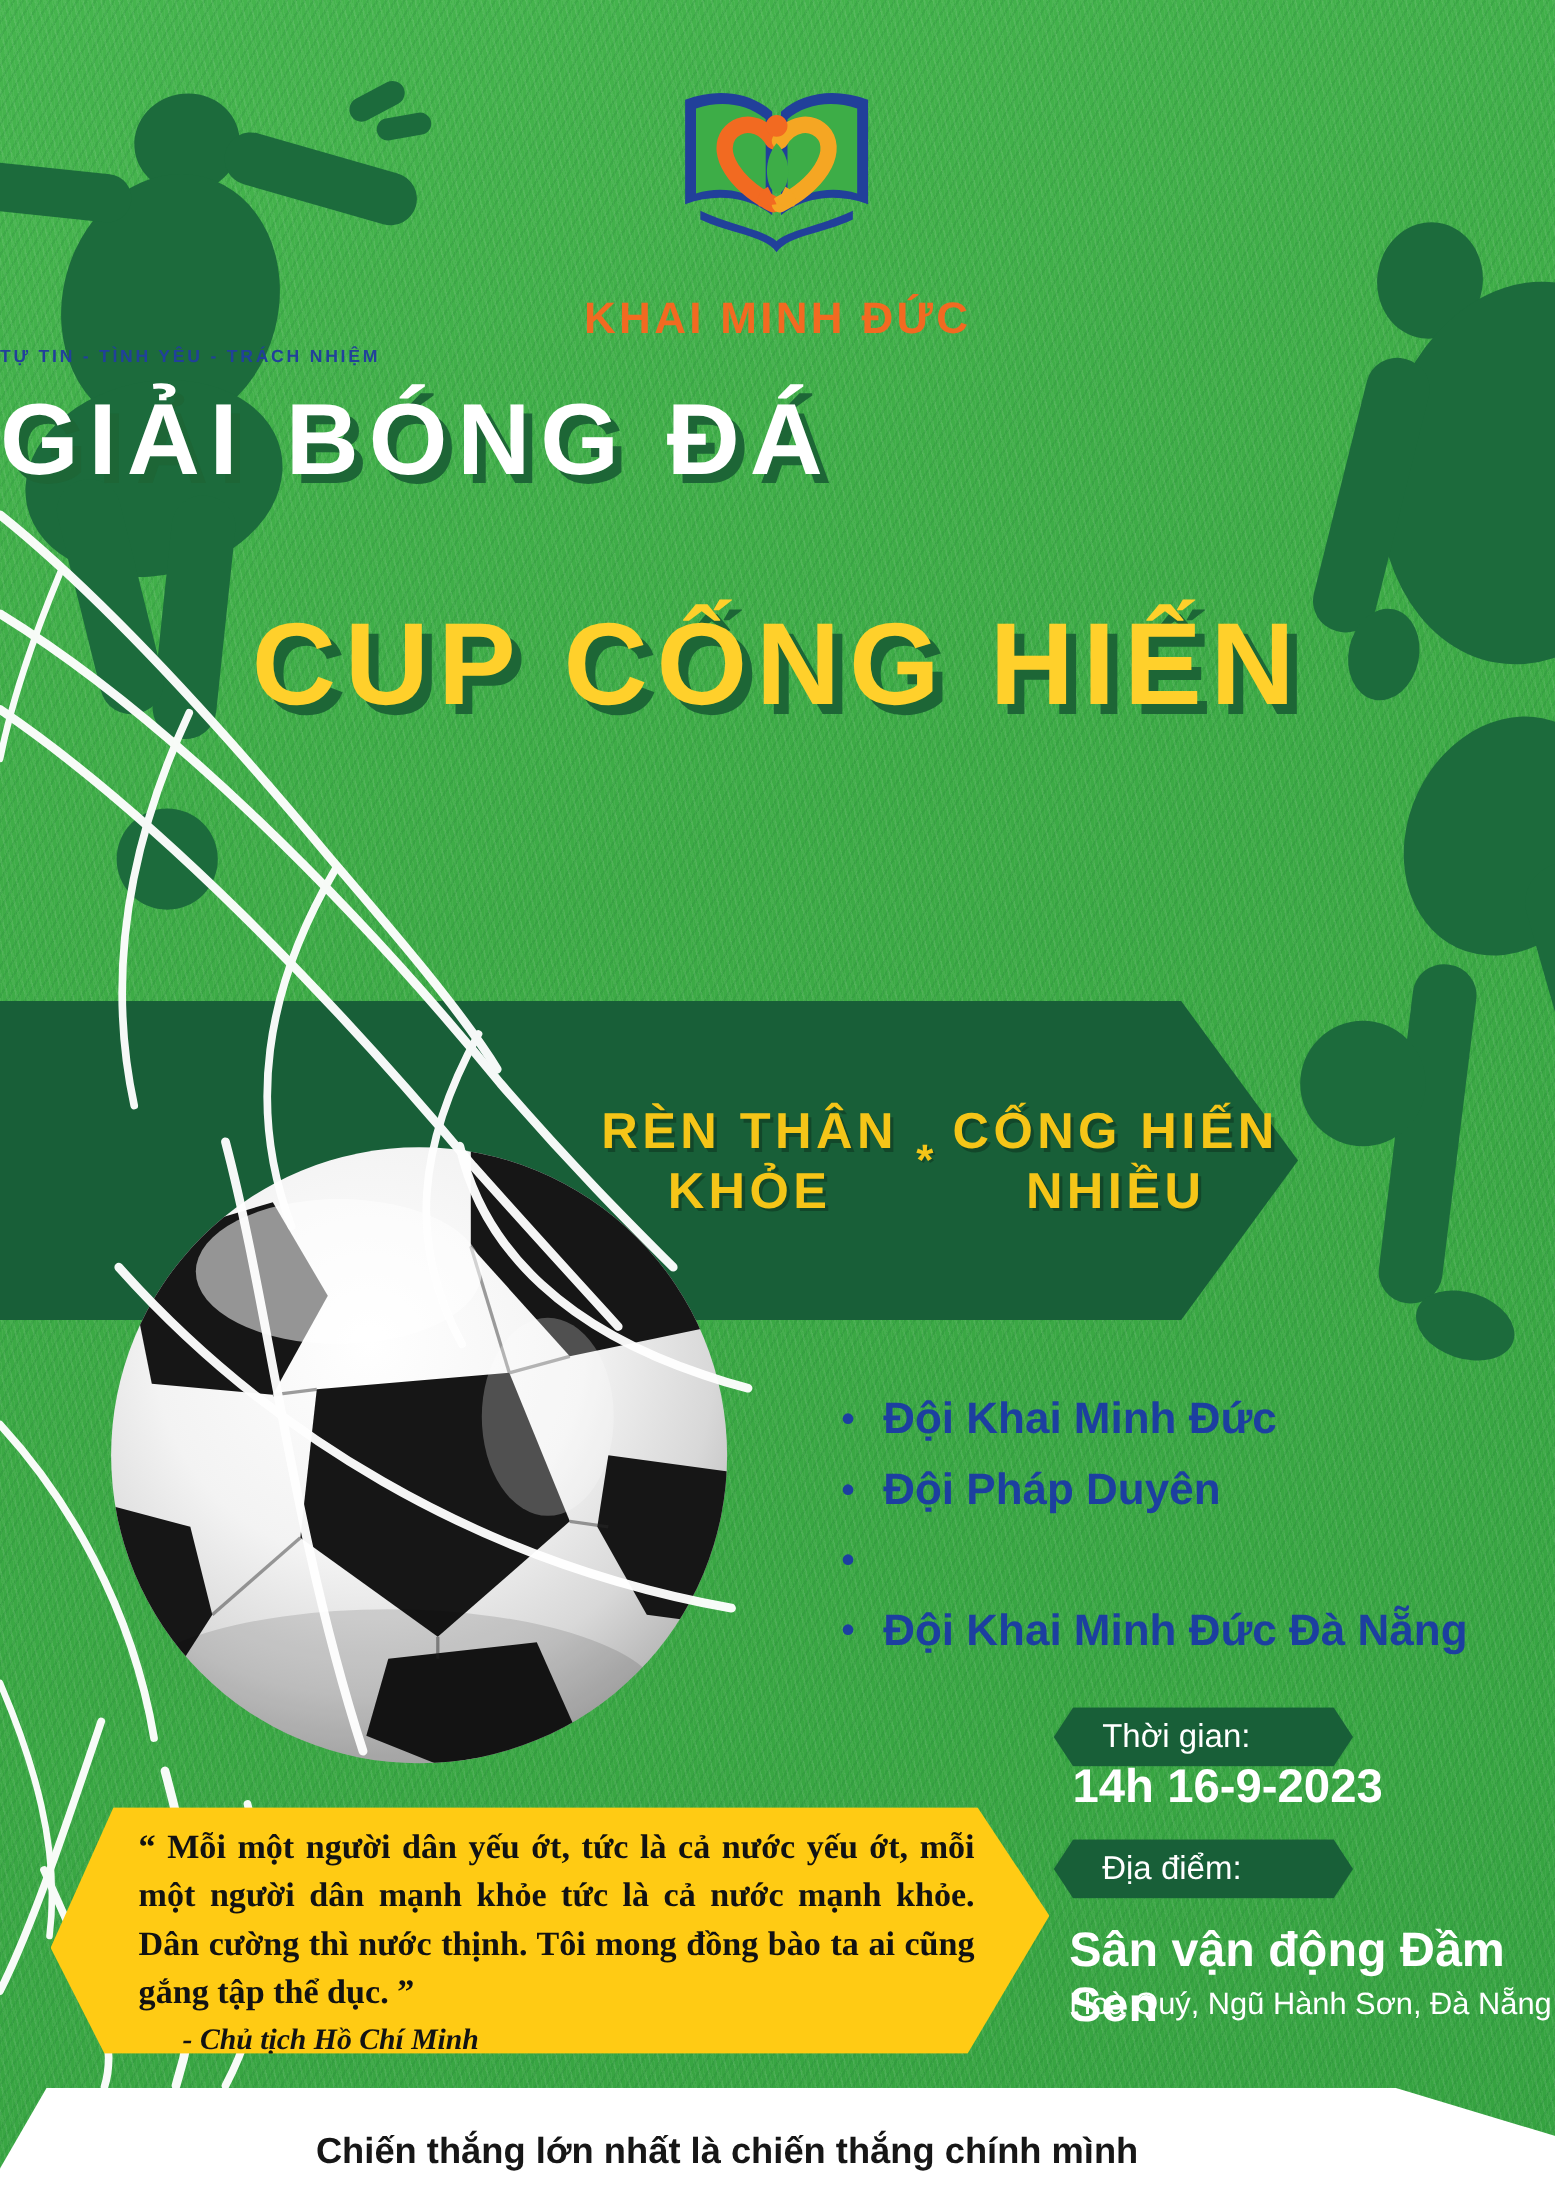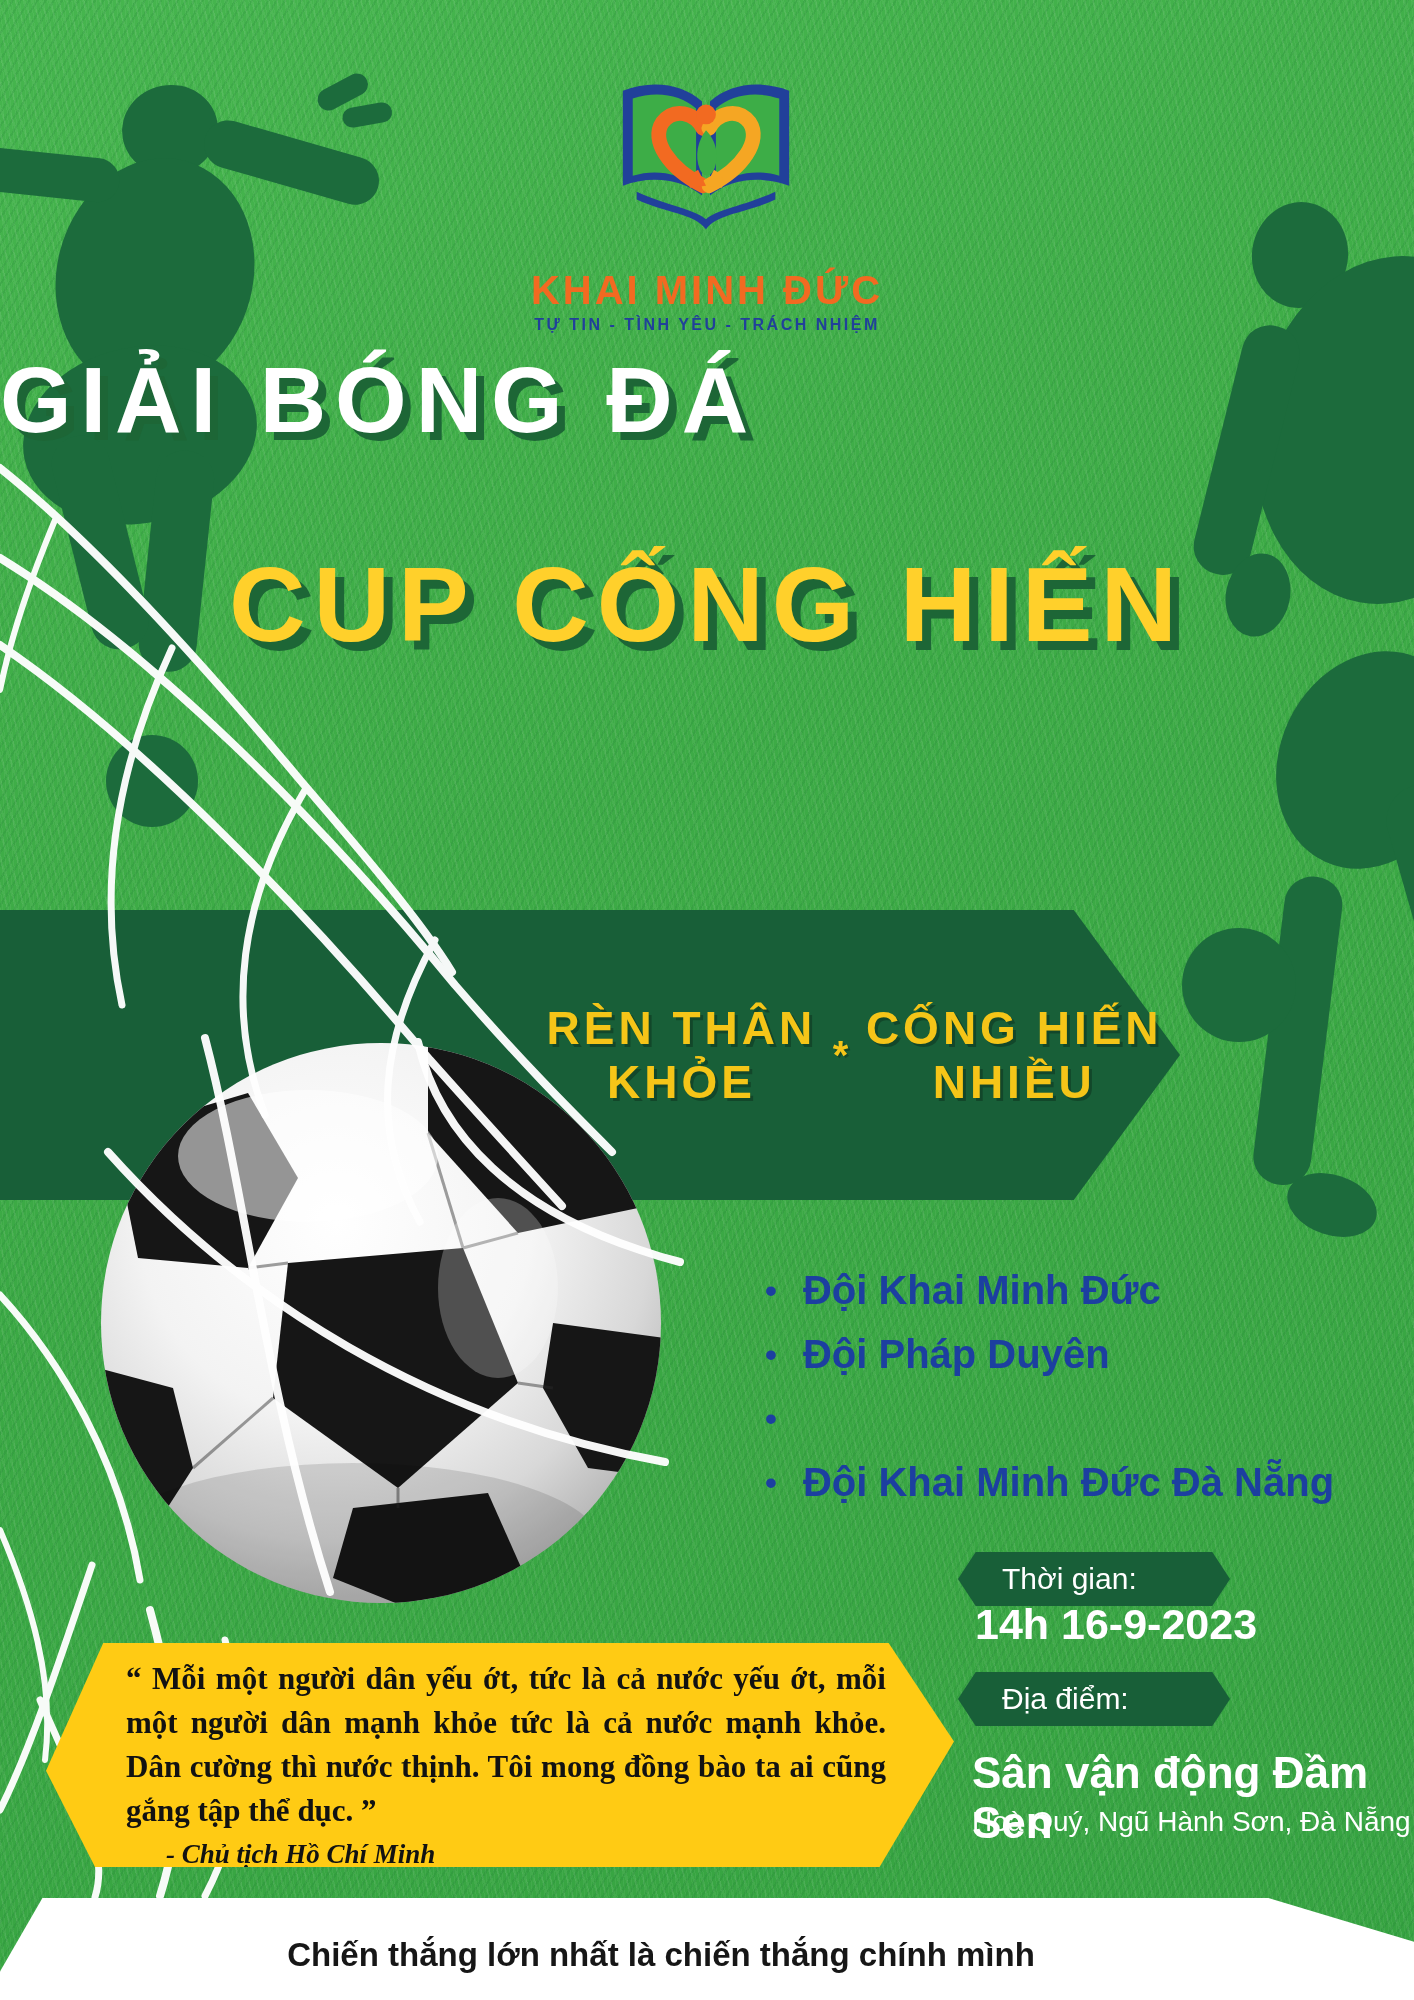--- a/index.html
+++ b/index.html
@@ -11,21 +11,21 @@
       repeating-linear-gradient(-58deg, rgba(16,100,44,.12) 0 2px, rgba(0,0,0,0) 2px 7px),
       repeating-linear-gradient(84deg, rgba(255,255,255,.05) 0 1px, rgba(0,0,0,0) 1px 4px),
       linear-gradient(160deg,#46b54e 0%,#3dab46 40%,#36a341 100%);
   }
   .abs{position:absolute;}
   svg{display:block;}
   
   .logo-svg{left:607px;top:74px;width:198px;height:164px;}
   .logo-title{left:0;top:268px;width:1414px;text-align:center;
     font-size:40px;font-weight:bold;letter-spacing:3px;color:#F26A21;}
-  .logo-tagline{left:0;top:316px;width:1414px;text-align:center;
+  .logo-tagline{left:0;top:316px;width:1414px;
     font-size:16px;font-weight:bold;letter-spacing:2.5px;color:#21409A;}
   .title-main{left:0;top:348px;width:1150px;color:#fff;
     font-size:92px;font-weight:bold;letter-spacing:9px;
     text-shadow:8px 8px 0 #1d6636;}
   .title-cup{left:0;top:544px;width:1414px;text-align:center;color:#FFD02B;
     font-size:106px;font-weight:bold;letter-spacing:8px;
     text-shadow:9px 9px 0 #1d6636;}
   .title-year{left:0;top:732px;width:1414px;text-align:center;color:#fff;
     font-size:64px;font-weight:bold;letter-spacing:8px;
     text-shadow:7px 7px 0 #1d6636;}

